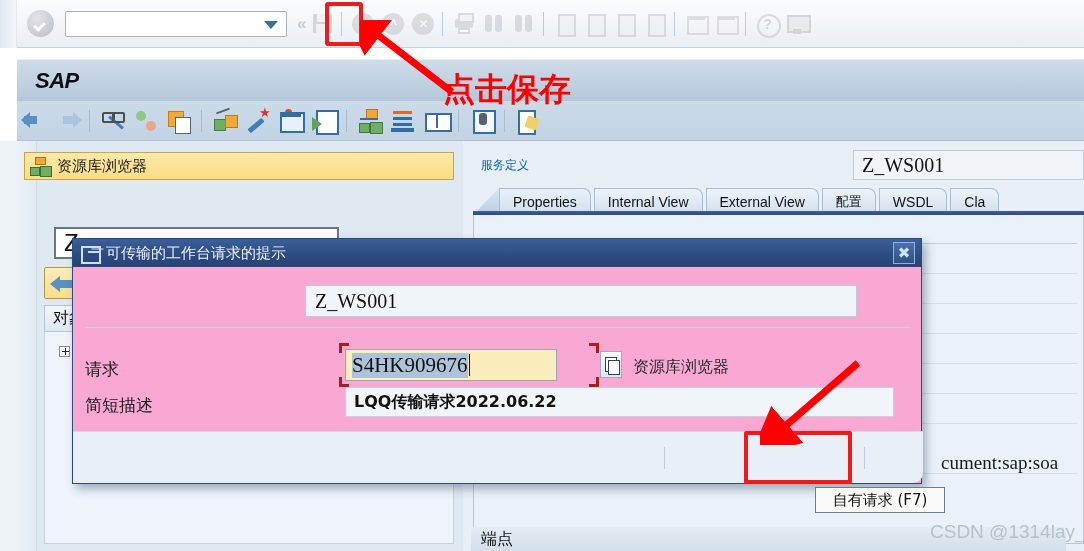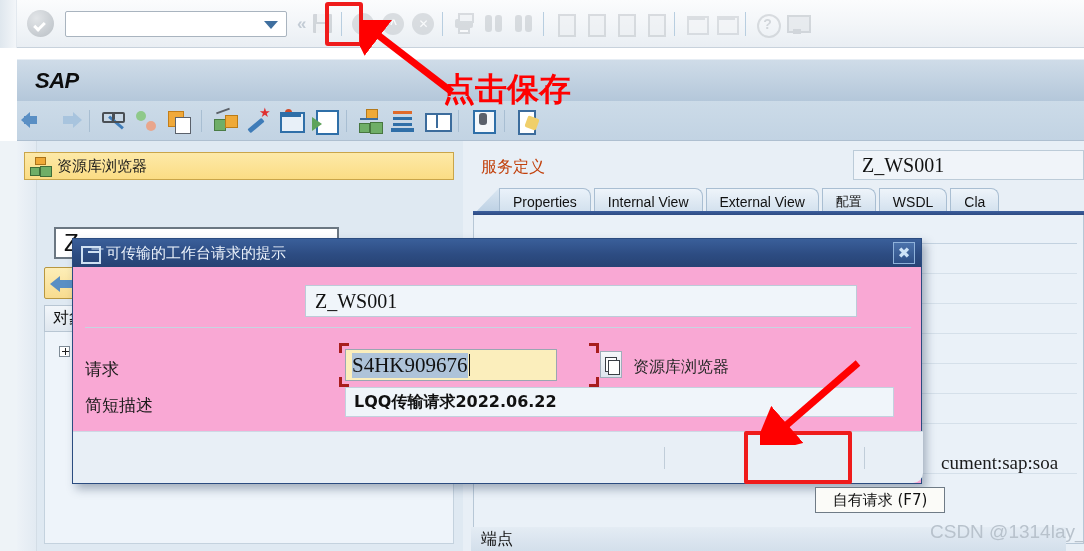--- a/index.html
+++ b/index.html
@@ -278,21 +278,21 @@
   #leftmost-edge{
     position:absolute;left:-17px;top:0;width:17px;height:410px;background:#eef3f7;
   }
 
   
   #right-panel{
     position:absolute;left:446px;top:93px;width:621px;height:410px;
     background:#e8eff6;
   }
   #svc-label{
-    position:absolute;left:18px;top:16px;font-size:16px;color:#c2410c;
+    position:absolute;left:18px;top:16px;font-size:12px;color:#0369a1;
     font-family:"DejaVu Sans",sans-serif;
   }
   #svc-value-box{
     position:absolute;left:390px;top:9px;width:231px;height:30px;
     background:#f0f4f9;border:1px solid #bccbd8;
     display:flex;align-items:center;
   }
   #svc-value{margin-left:8px;font-size:20px;color:#111;
     font-family:"Liberation Serif","DejaVu Serif",serif;}
 

